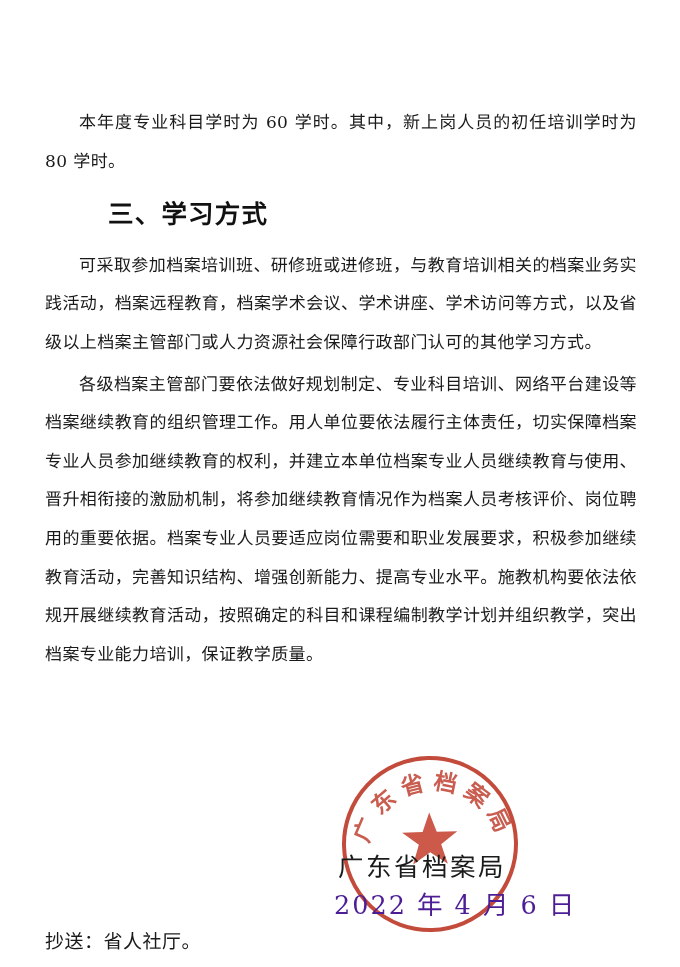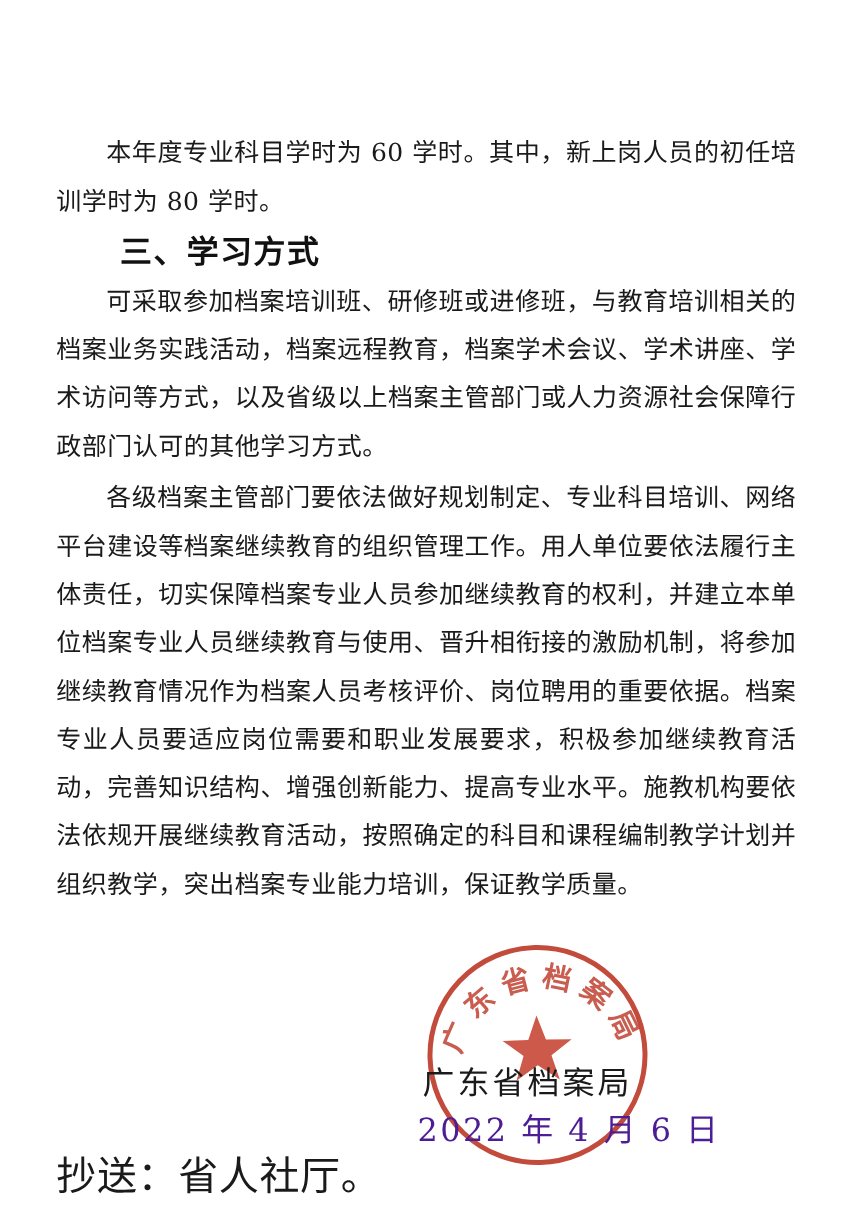--- a/index.html
+++ b/index.html
@@ -27,33 +27,33 @@
   
   .doc-body {
     position: absolute;
     left: 45px;
     top: 103px;
     width: 592px;
   }
 
   .para {
     margin: 0;
-    font-size: 20px;
+    font-size: 17px;
     line-height: 38.6px;
     letter-spacing: 0.4px;
     text-align: justify;
     text-justify: inter-character;
     text-indent: 2em;
     color: #1a1a1a;
     font-family: "DejaVu Serif", "Liberation Serif", serif;
     font-weight: 400;
   }
 
   .heading {
-    margin: 0;
+    margin: 12px;
     font-size: 25.5px;
     line-height: 38.6px;
     text-indent: 2em;
     font-weight: 700;
     letter-spacing: 1.2px;
     color: #111111;
     font-family: "DejaVu Sans", "Liberation Sans", sans-serif;
   }
 
   .spacer-sm { height: 3px; }
@@ -137,21 +137,21 @@
     color: #4c1d95;
     white-space: nowrap;
     font-family: "DejaVu Serif", "Liberation Serif", serif;
   }
 
   
   .footer-note {
     position: absolute;
     left: 45px;
     top: 924px;
-    font-size: 32px;
+    font-size: 19px;
     line-height: 34px;
     letter-spacing: 0.5px;
     color: #1a1a1a;
     white-space: nowrap;
     font-family: "DejaVu Serif", "Liberation Serif", serif;
   }
 </style>
 </head>
 <body>
 

